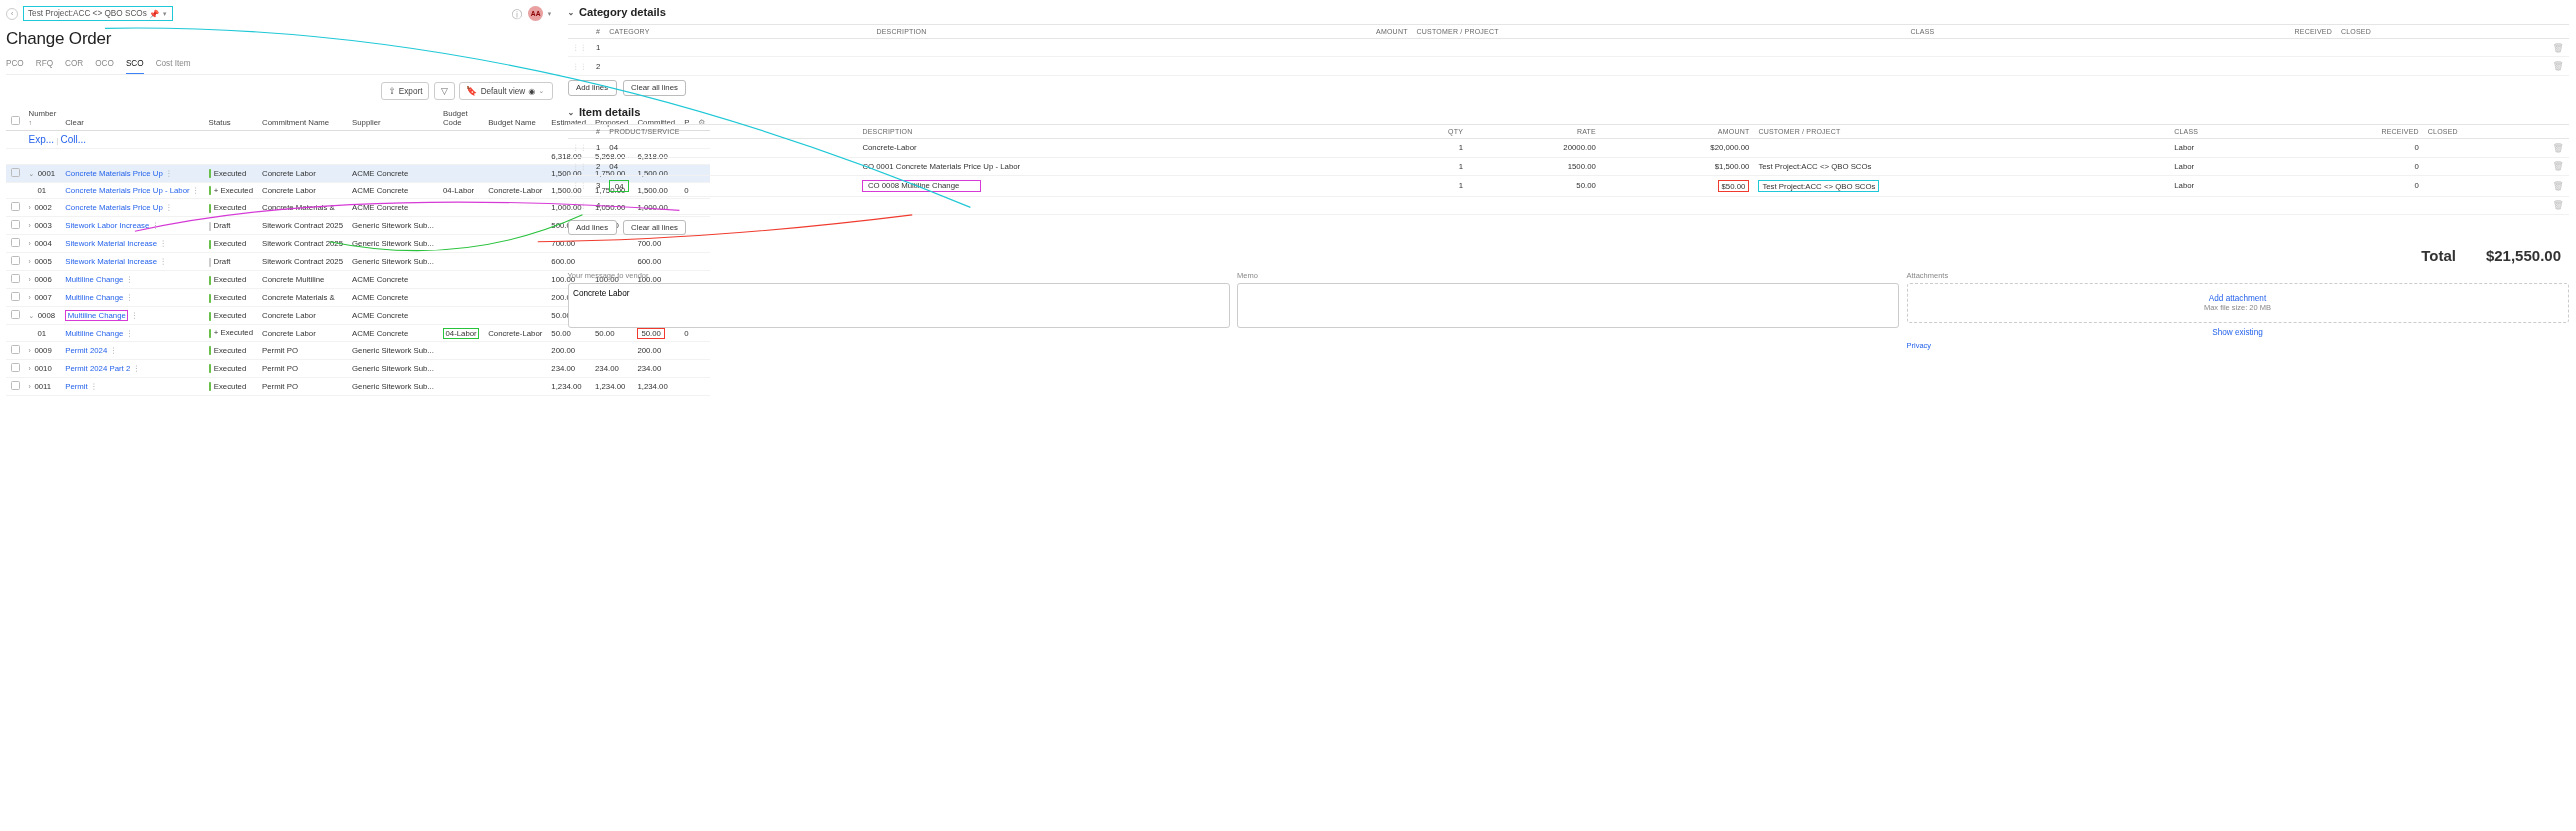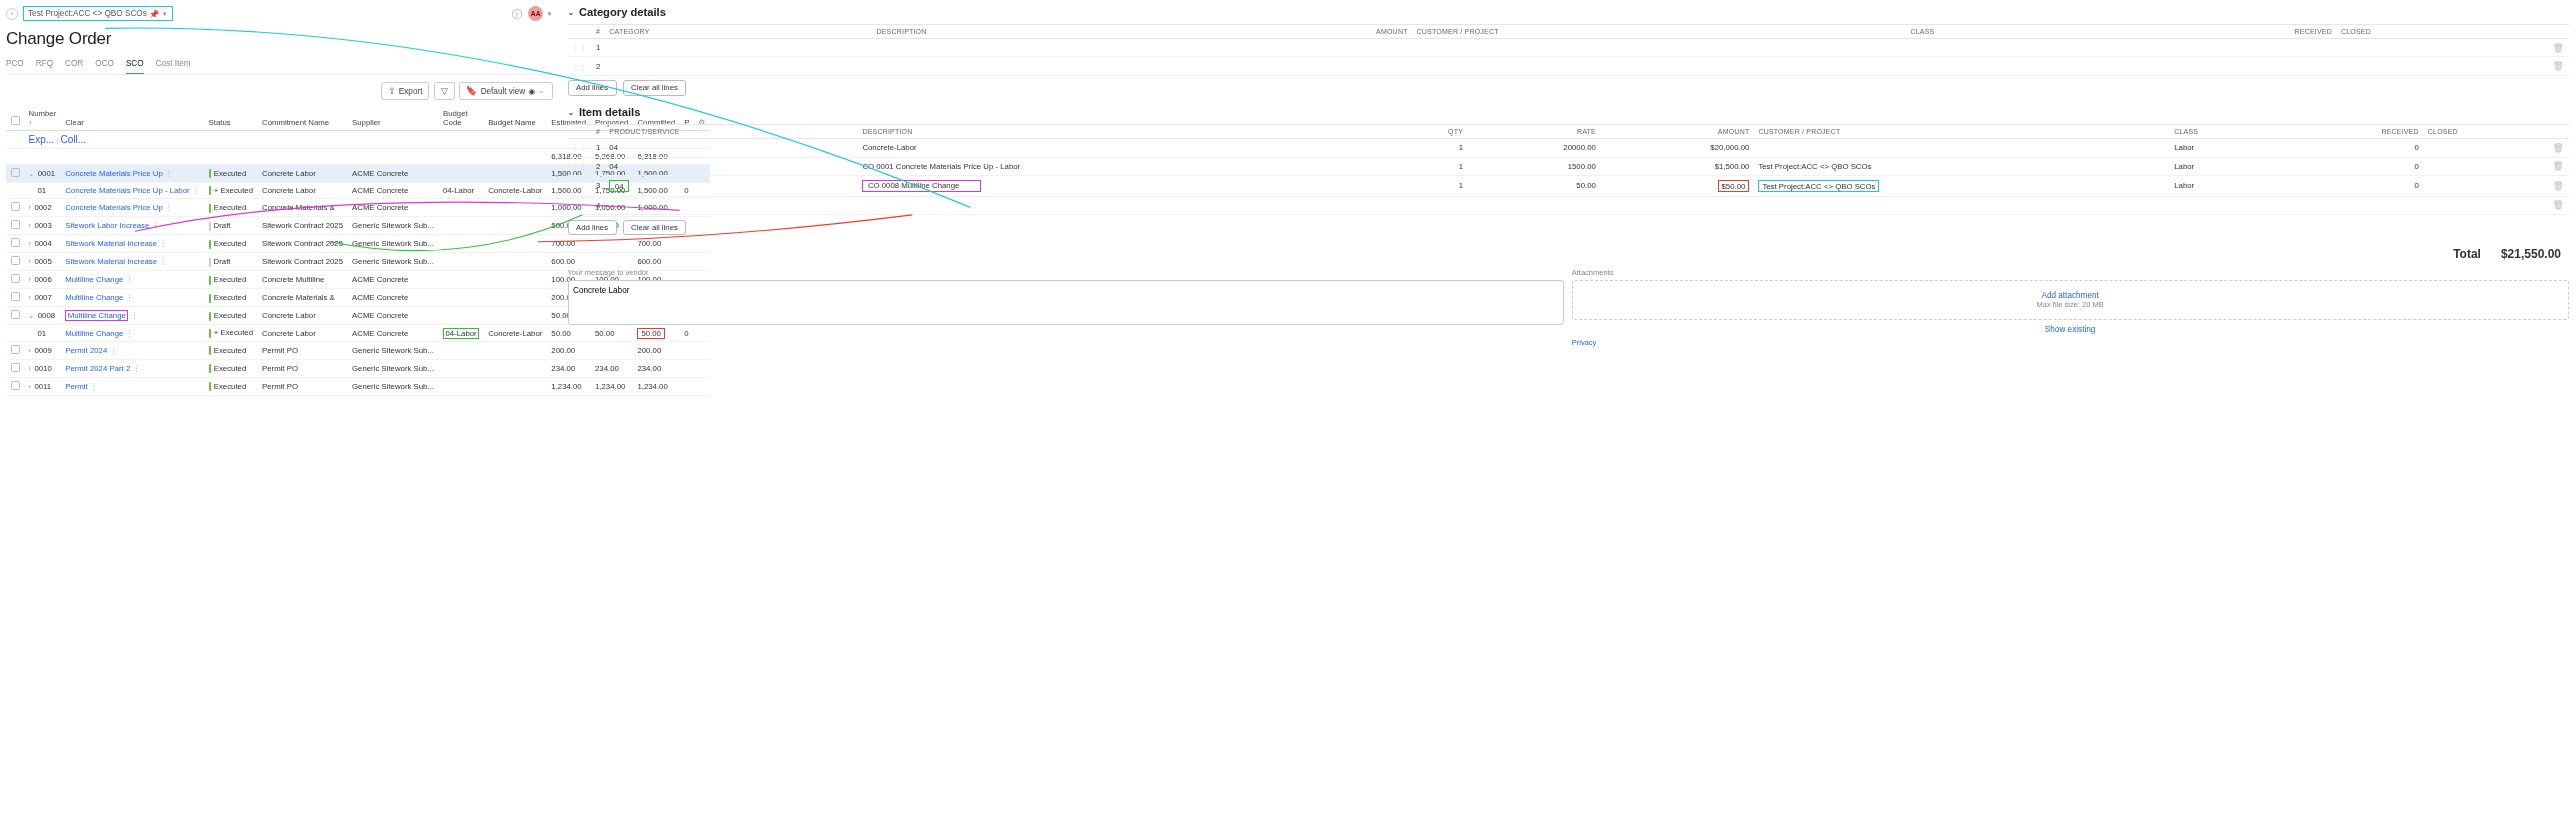--- a/index.html
+++ b/index.html
@@ -54,21 +54,21 @@
   .rtable { width: 100%; border-collapse: collapse; font-size: 7.8px; }
   .rtable th { text-align: left; font-weight: 400; color: #666; padding: 3px 4.5px; border-bottom: 0.7px solid #e5e5e5; border-top: 0.7px solid #e5e5e5; font-size: 7px; letter-spacing: 0.2px; }
   .rtable th.r, .rtable td.r { text-align: right; }
   .rtable td { padding: 3.7px 4.5px; border-bottom: 0.7px solid #f1f1f1; }
   .drag-h { color: #ccc; font-size: 7.5px; cursor: grab; }
   .trash { color: #bbb; cursor: pointer; font-size: 9px; }
 
   .btn-sm { border: 0.7px solid #bbb; background: #fff; border-radius: 3px; padding: 2.2px 7.5px; font-size: 7.8px; color: #333; cursor: pointer; }
   .btn-row { display: flex; gap: 6px; margin-top: 4.5px; }
 
-  .total-row { display: flex; justify-content: flex-end; gap: 20px; font-size: 12px; font-weight: 600; margin: 12px 7.5px 7.5px 0; align-items: baseline; }
+  .total-row { display: flex; justify-content: flex-end; gap: 30px; font-size: 15px; font-weight: 600; margin: 12px 7.5px 7.5px 0; align-items: baseline; }
 
   .foot-cols { display: flex; gap: 7.5px; margin-top: 7.5px; }
   .foot-col { flex: 1; }
   .foot-label { font-size: 7.5px; color: #888; margin-bottom: 3px; }
   .txtarea { width: 100%; height: 45px; border: 0.7px solid #ccc; border-radius: 3px; padding: 4.5px; font-size: 8.2px; resize: none; font-family: inherit; }
   .attach-box { border: 0.7px dashed #ccc; border-radius: 3px; height: 40px; display: flex; flex-direction: column; align-items: center; justify-content: center; color: #888; font-size: 7.5px; }
   .attach-link { color: #2563eb; font-size: 8.2px; cursor: pointer; }
   .show-existing { text-align: center; color: #2563eb; font-size: 8.2px; margin-top: 4.5px; cursor: pointer; }
   .privacy { font-size: 7.5px; color: #2563eb; margin-top: 4.5px; cursor: pointer; }
 
@@ -502,20 +502,24 @@
       <span>Total</span>
       <span>$21,550.00</span>
     </div>
 
     <div class="foot-cols">
       <div class="foot-col">
         <div class="foot-label">Your message to vendor</div>
         <textarea class="txtarea" style="">Concrete Labor</textarea>
       </div>
       <div class="foot-col">
+        <div class="foot-label">Memo</div>
+        <textarea class="txtarea" style=""></textarea>
+      </div>
+      <div class="foot-col">
         <div class="foot-label">Attachments</div>
         <div class="attach-box">
           <span class="attach-link">Add attachment</span>
           <span>Max file size: 20 MB</span>
         </div>
         <div class="show-existing">Show existing</div>
         <div class="privacy">Privacy</div>
       </div>
     </div>
   </div>

